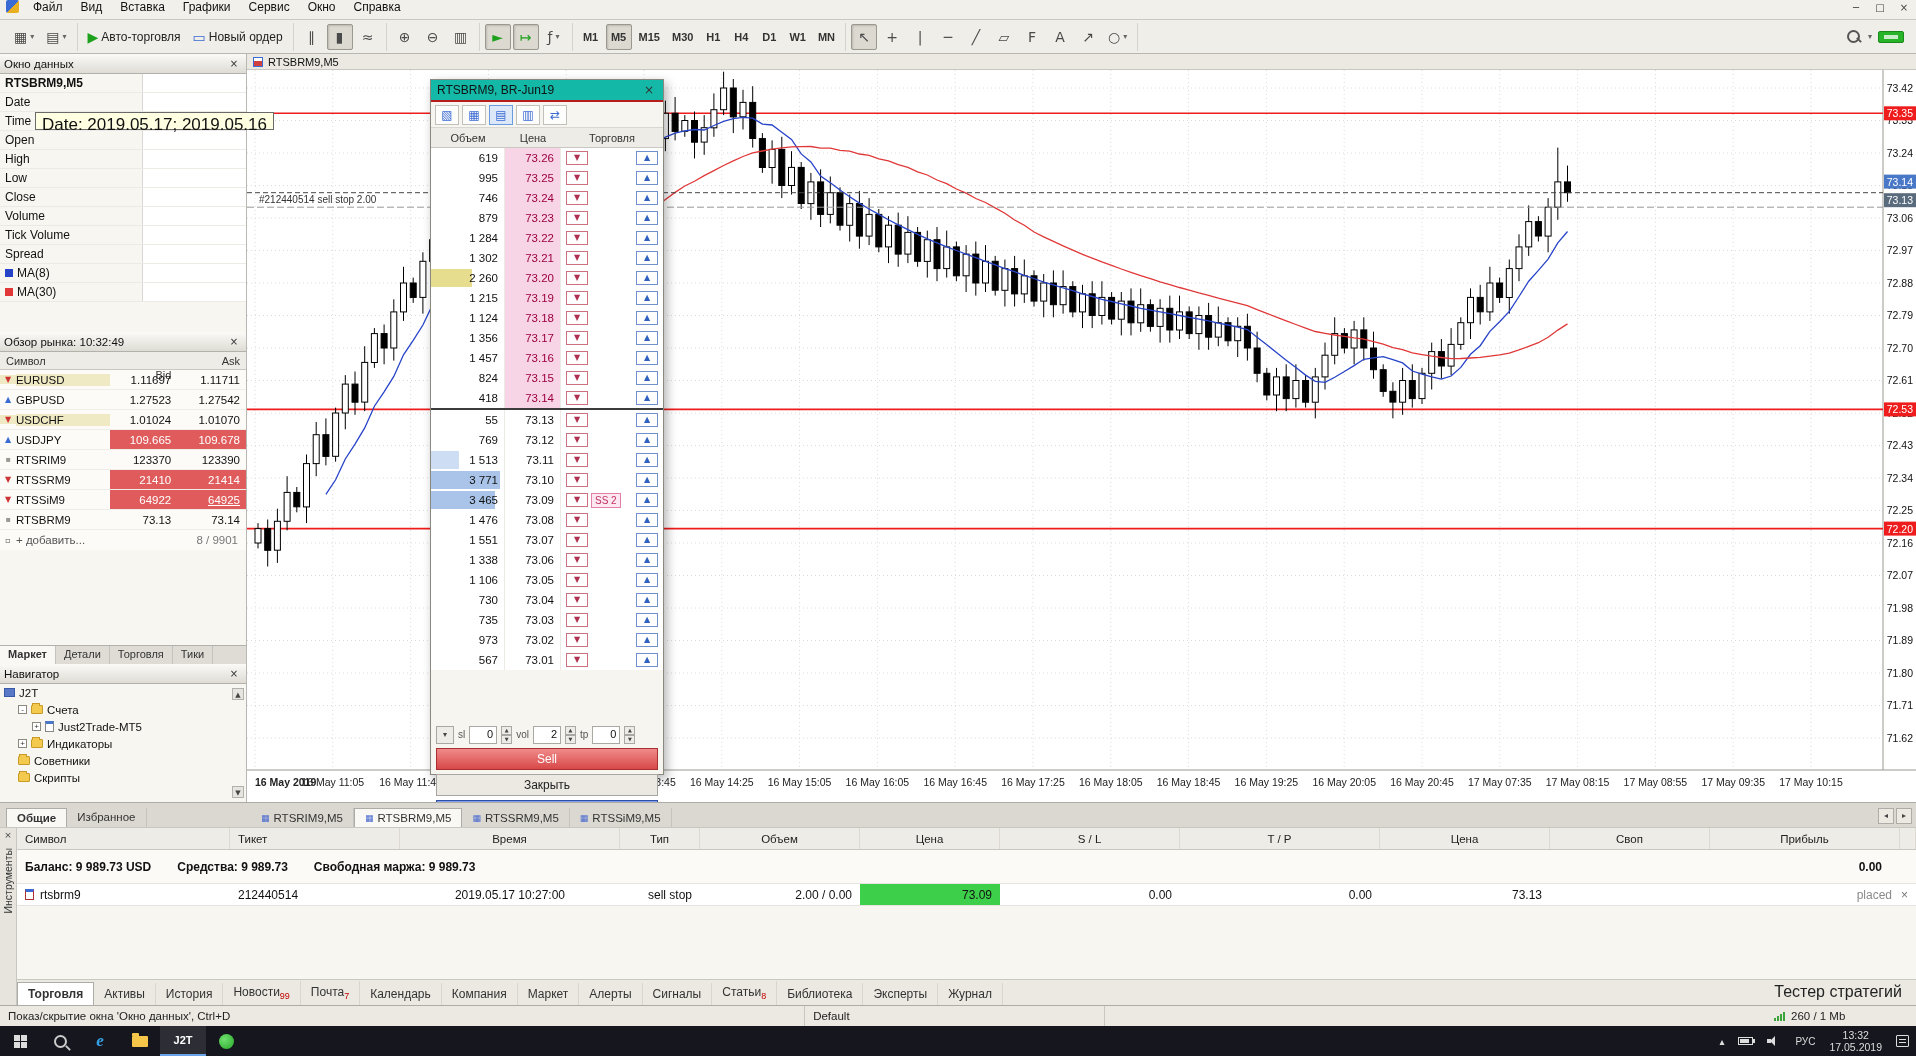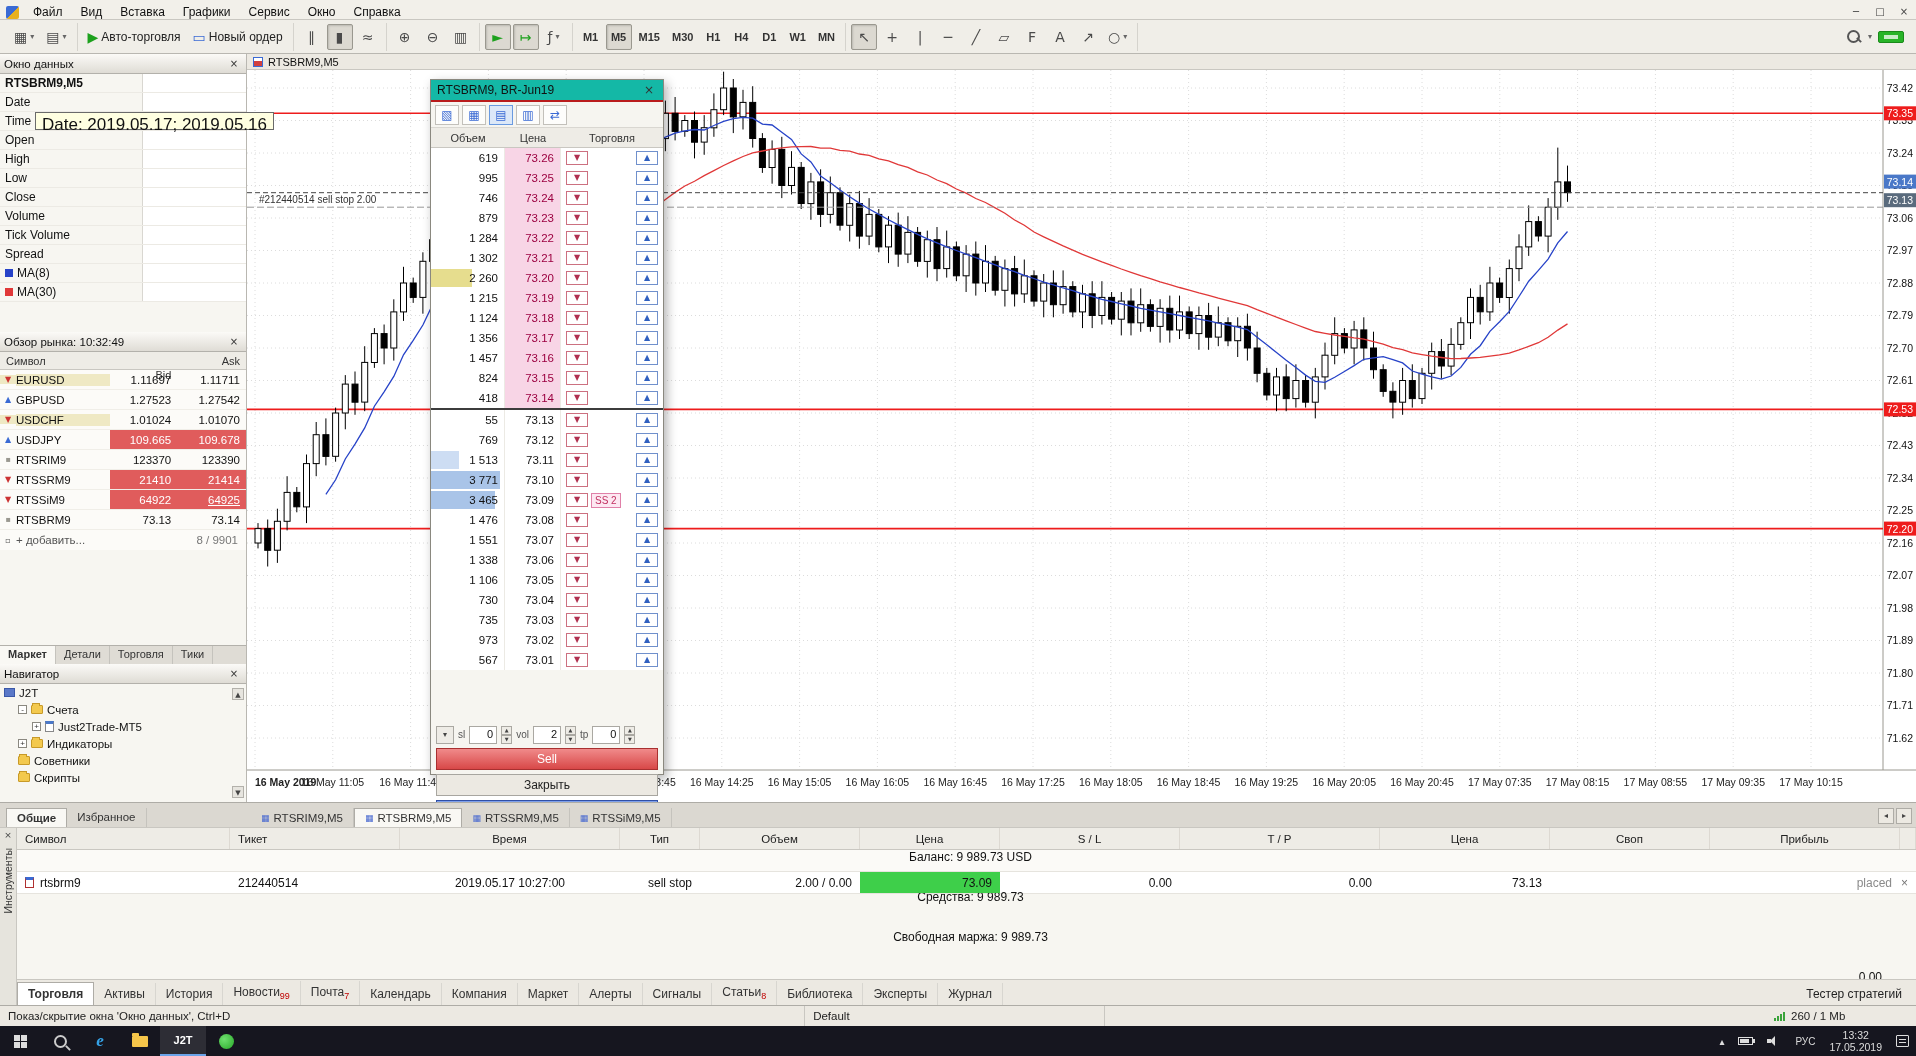--- a/index.html
+++ b/index.html
@@ -2,21 +2,21 @@
 <html><head>
 <meta charset="utf-8">
 <style>
   * { margin:0; padding:0; box-sizing:border-box; }
   html,body { width:1916px; height:1056px; overflow:hidden; background:#e8e6df;
     font-family:"Liberation Sans", sans-serif; font-size:12px; color:#111; user-select:none; }
   .glyph { font-family:"DejaVu Sans", sans-serif; }
 
   
   #menubar { position:absolute; top:0; left:0; width:1916px; height:20px; background:#f2f0ea;
-    border-bottom:1px solid #c9c7c1; display:flex; align-items:flex-end; padding-left:4px; }
+    border-bottom:1px solid #c9c7c1; display:flex; align-items:flex-start; padding-left:4px; }
   #app-icon { width:13px; height:13px; margin:0 5px 0 2px; background:linear-gradient(135deg,#3a6ad4 50%,#e8b020 50%); border-radius:2px; }
   .menu-item { padding:2px 9px; cursor:default; }
   #win-controls { margin-left:auto; display:flex; }
   .wc { width:24px; text-align:center; font-size:10px; color:#444; padding:2px 0; }
 
   
   #toolbar { position:absolute; top:20px; left:0; width:1916px; height:34px; background:#f0eee8;
     border-bottom:1px solid #b9b7b1; display:flex; align-items:center; padding:0 4px; }
   #toolbar-groups { display:flex; align-items:center; height:100%; }
   .tb-group { display:flex; align-items:center; padding:0 4px; border-right:1px solid #d5d3cd; height:28px; }
@@ -143,36 +143,36 @@
   #tbx-strip { position:absolute; left:0; top:0; width:17px; height:178px; background:#e6e4dd; border-right:1px solid #c9c7c1; }
   #tbx-strip .strip-close { display:block; text-align:center; font-size:9px; color:#444; padding-top:2px; }
   #tbx-strip .strip-label { position:absolute; top:20px; left:2px; writing-mode:vertical-rl; transform:rotate(180deg);
     font-size:10.5px; color:#333; }
   #tbx-table { position:absolute; left:17px; top:0; width:1899px; }
   .tbx-grid { display:grid; grid-template-columns:213px 170px 220px 80px 160px 140px 180px 200px 170px 160px 190px 16px; }
   #tbx-headers { height:22px; background:#eeece6; border-bottom:1px solid #c9c7c1; }
   #tbx-headers div { font-size:11.5px; color:#222; display:flex; align-items:center; justify-content:center;
     border-right:1px solid #ddd9d2; }
   #tbx-headers div:nth-child(1),#tbx-headers div:nth-child(2) { justify-content:flex-start; padding-left:8px; }
-  #tbx-balance { height:22px; display:flex; align-items:center; font-weight:normal; font-size:12px;
-    border-bottom:1px solid #e6e4de; gap:26px; padding-left:8px; background:#fbfaf7;flex-direction:column; }
+  #tbx-balance { height:34px; display:flex; align-items:center; font-weight:bold; font-size:12px;
+    border-bottom:1px solid #e6e4de; gap:26px; padding-left:8px; background:#fbfaf7; }
   #tbx-balance .bal-profit { margin-left:auto; padding-right:34px; }
   #tbx-order { height:22px; border-bottom:1px solid #e6e4de; background:#fff; }
   #tbx-order div { display:flex; align-items:center; font-size:12px; padding:0 8px; }
   .cell-l { justify-content:flex-start; } .cell-c { justify-content:center; } .cell-r { justify-content:flex-end; }
   .cell-green { background:#3ecf4a; }
   .ord-ic { width:9px; height:11px; border:1px solid #b03030; border-top:3px solid #3a6ad4; background:#fff; margin-right:6px; }
   .ord-placed { color:#8a8a8a; }
   .ord-x { color:#777; font-size:10px; }
   #tbx-tabs { position:absolute; left:17px; bottom:0; width:1899px; height:26px; background:#ece9e2;
     border-top:1px solid #c9c7c1; display:flex; align-items:flex-end; }
   .bt-tab { padding:4px 10px; font-size:12px; border-right:1px solid #d8d6d0; color:#333; }
   .bt-tab.active { background:#fff; border:1px solid #aeaca6; border-bottom:none; font-weight:bold; }
   .bt-badge { color:#c00000; font-size:9px; vertical-align:sub; }
-  #tester { margin-left:auto; padding:4px 14px; font-size:12px; color:#222; }
+  #tester { margin-left:auto; padding:4px 14px; font-size:16px; color:#222; }
 
   
   #statusbar { position:absolute; top:1005px; left:0; width:1916px; height:21px; background:#ece9e2;
     border-top:1px solid #aeaca6; display:flex; align-items:center; font-size:11.5px; color:#222; }
   .sb-sec { border-right:1px solid #c9c7c1; height:100%; display:flex; align-items:center; padding:0 8px; }
   #sb-help { flex:1.1; }
   #sb-profile { width:300px; }
   #sb-spacer { flex:0.9; border-right:none; }
   #sb-net { width:150px; gap:6px; border-right:none; margin-left:auto; }
   .bars { display:inline-flex; align-items:flex-end; gap:1px; height:10px; }

